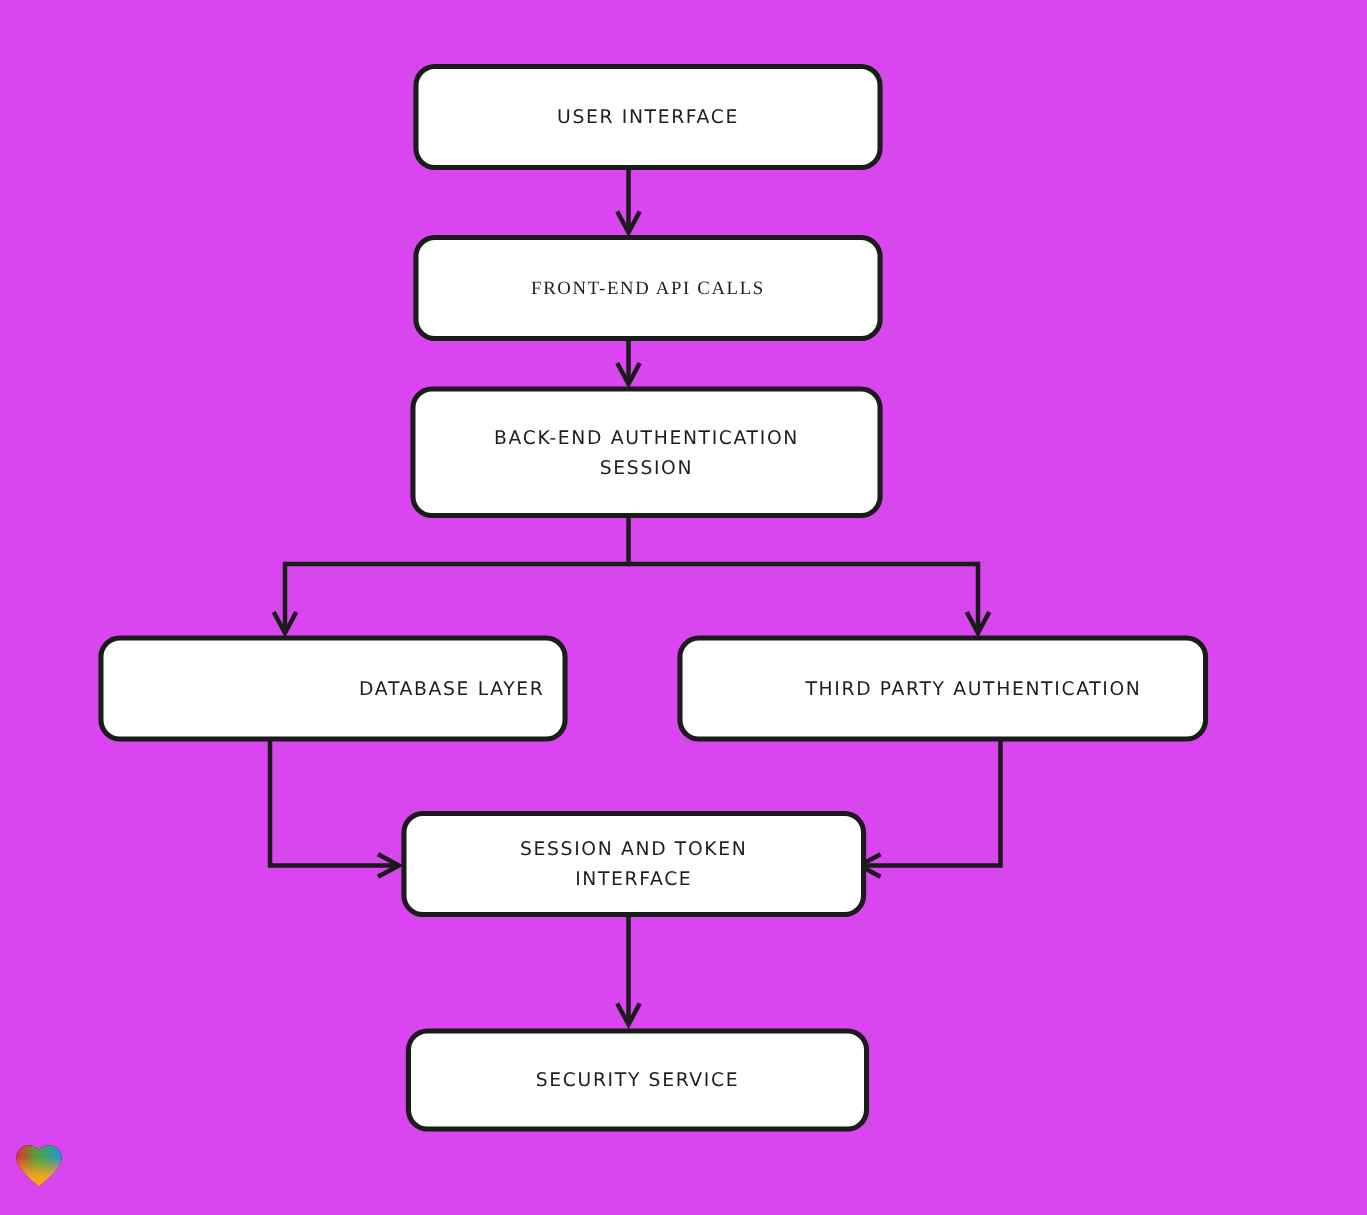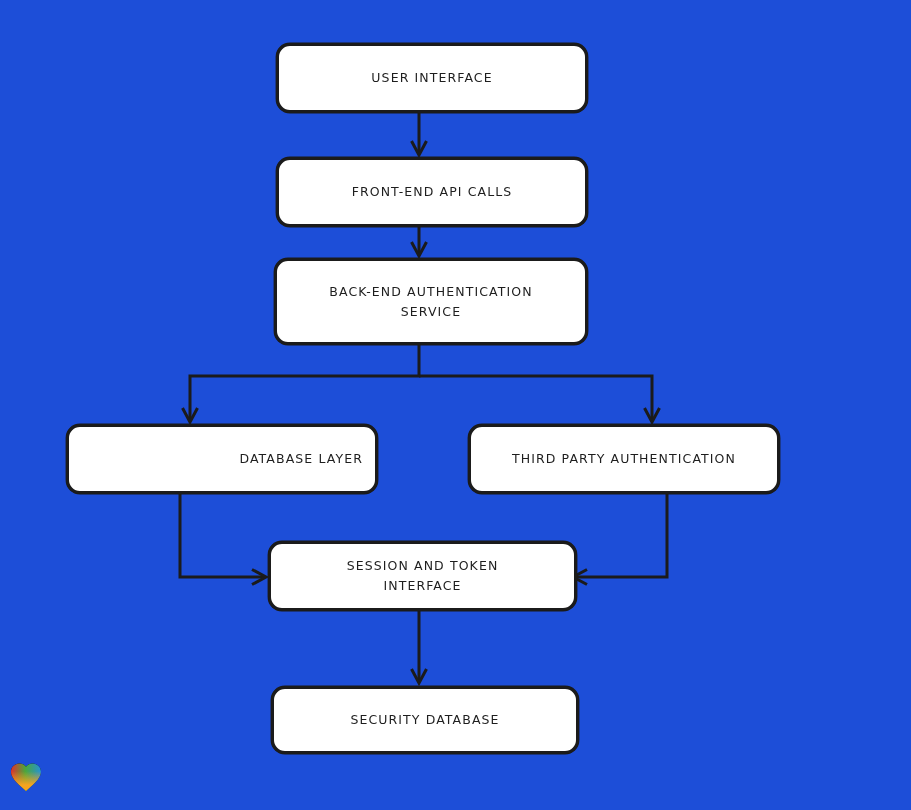--- a/index.html
+++ b/index.html
@@ -1,20 +1,20 @@
 <!DOCTYPE html>
 <html><head>
 <meta charset="utf-8">
 <style>
   html, body { margin: 0; padding: 0; background: #ffffff; }
   .canvas {
     position: relative;
     width: 911px;
     height: 810px;
-    background: #1d4ed8;
+    background: #d946ef;
     overflow: hidden;
     font-family: "DejaVu Sans", sans-serif;
   }
   .connectors {
     position: absolute;
     left: 0; top: 0;
     z-index: 1;
   }
   .node {
     position: absolute;
@@ -28,24 +28,24 @@
     text-align: center;
     color: #1e1e1e;
     font-size: 12.5px;
     font-weight: 500;
     letter-spacing: 1.1px;
     line-height: 1.6;
     box-shadow: 0 0 0 0.4px #1b1b1b;
   }
   .node .label { padding: 0 12px; }
   #node-ui { left: 276px; top: 43px;  width: 306px; height: 64px; }
-  #node-fe { left: 276px; top: 157px; width: 306px; height: 64px; }
+  #node-fe { left: 276px; top: 157px; width: 306px; height: 64px; font-family: Liberation Serif, serif; }
   #node-be { left: 274px; top: 258px; width: 308px; height: 81px; }
   #node-db { left: 66px;  top: 424px; width: 306px; height: 64px; justify-content: flex-end; }
-  #node-tp { left: 468px; top: 424px; width: 306px; height: 64px; }
+  #node-tp { left: 452px; top: 424px; width: 306px; height: 64px; padding-left: 41px; }
   #node-st { left: 268px; top: 541px; width: 303px; height: 64px; }
   #node-sm { left: 271px; top: 686px; width: 302px; height: 62px; }
   #node-be .label { max-width: 256px; }
   #node-st .label { max-width: 200px; }
   .watermark {
     position: absolute;
     left: 8px; top: 759px;
     width: 36px; height: 36px;
     z-index: 3;
   }
@@ -96,37 +96,37 @@
 
   <div class="node" id="node-ui">
     <span class="label">USER INTERFACE</span>
   </div>
 
   <div class="node" id="node-fe">
     <span class="label">FRONT-END API CALLS</span>
   </div>
 
   <div class="node" id="node-be">
-    <span class="label">BACK-END AUTHENTICATION SERVICE</span>
+    <span class="label">BACK-END AUTHENTICATION SESSION</span>
   </div>
 
   <div class="node" id="node-db">
     <span class="label">DATABASE LAYER</span>
   </div>
 
   <div class="node" id="node-tp">
     <span class="label">THIRD PARTY AUTHENTICATION</span>
   </div>
 
   <div class="node" id="node-st">
     <span class="label">SESSION AND TOKEN INTERFACE</span>
   </div>
 
   <div class="node" id="node-sm">
-    <span class="label">SECURITY DATABASE</span>
+    <span class="label">SECURITY SERVICE</span>
   </div>
 
   <svg class="watermark" viewBox="0 0 24 24">
     <defs>
       <linearGradient id="heart-h" x1="0" y1="0" x2="1" y2="0">
         <stop offset="0%" stop-color="#e0312d"></stop>
         <stop offset="48%" stop-color="#4aa73c"></stop>
         <stop offset="100%" stop-color="#2492d6"></stop>
       </linearGradient>
       <linearGradient id="heart-v" x1="0" y1="0" x2="0" y2="1">

